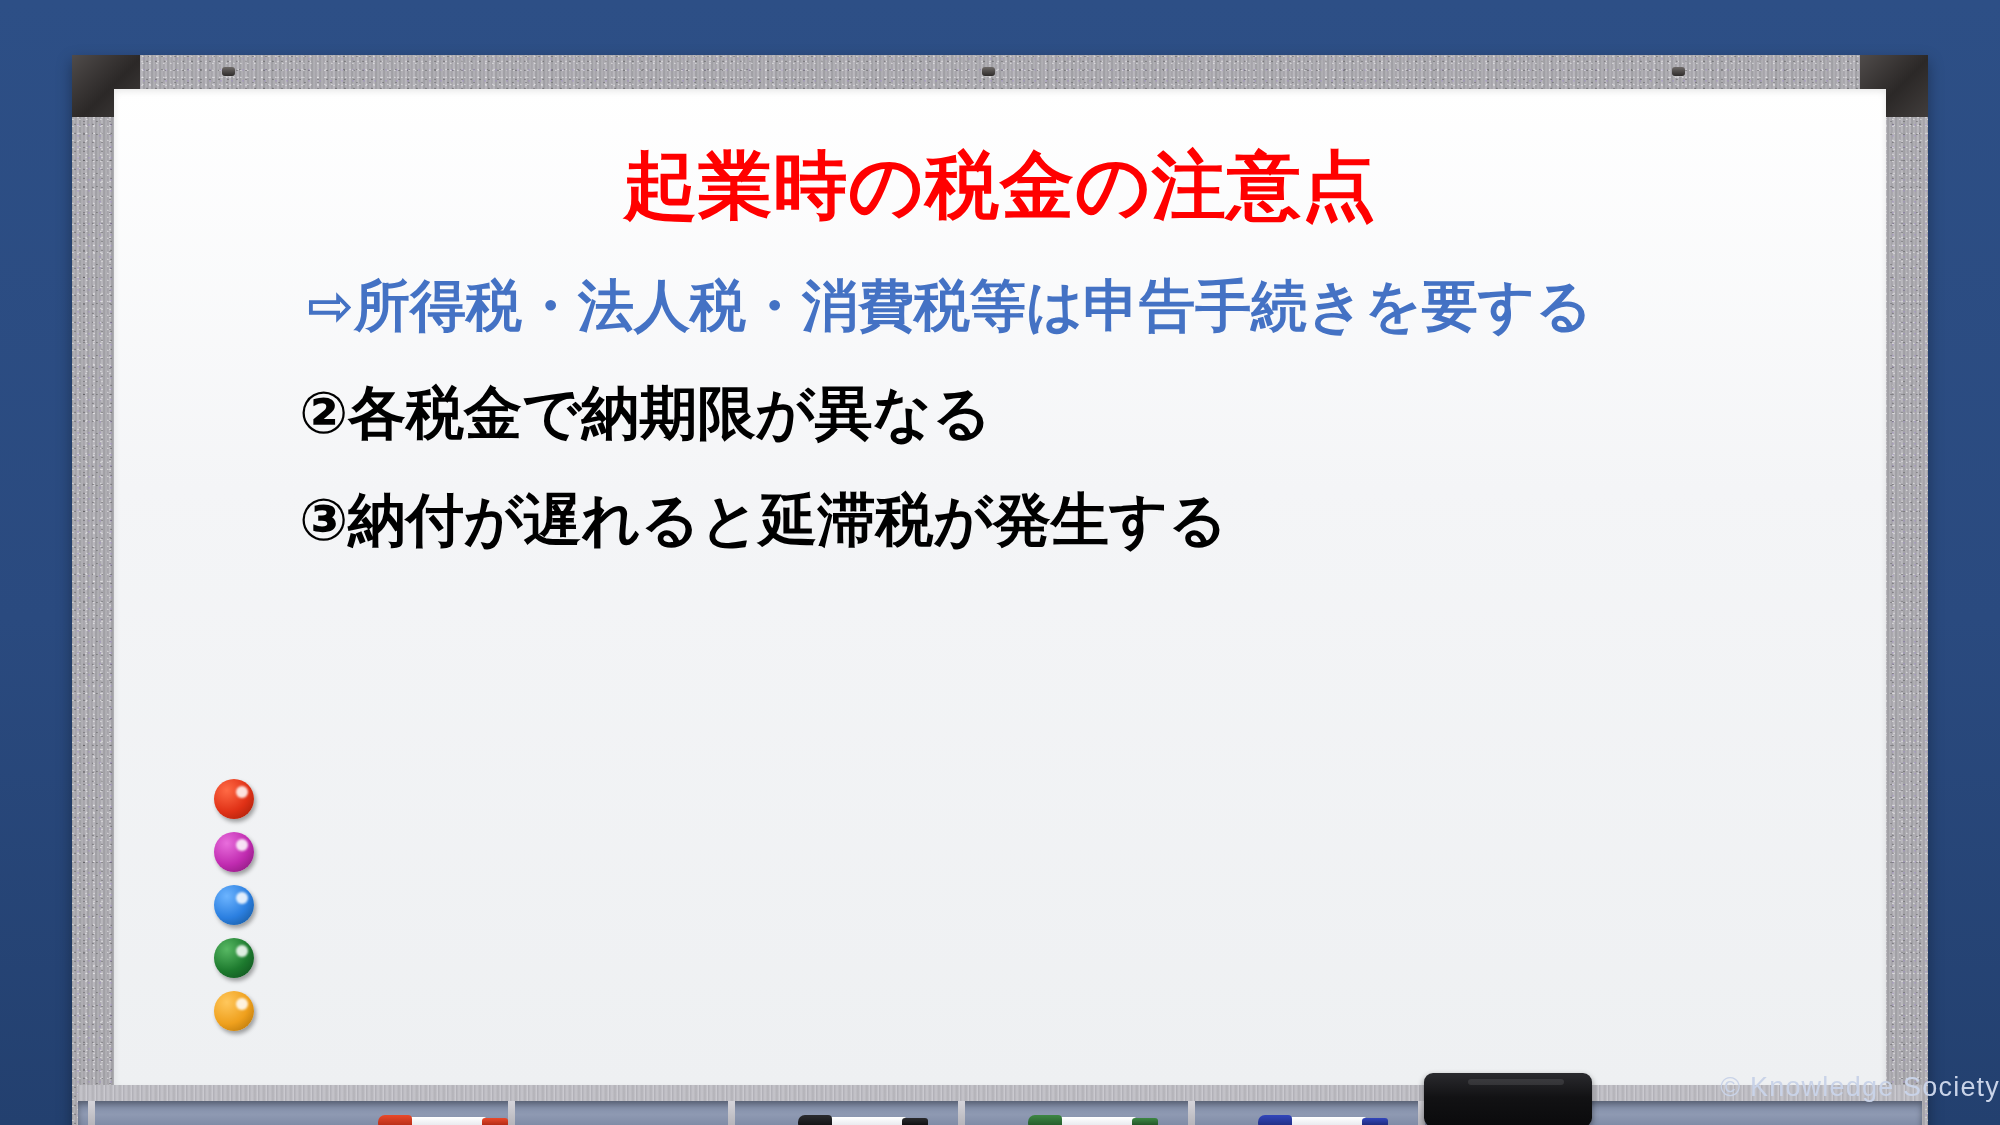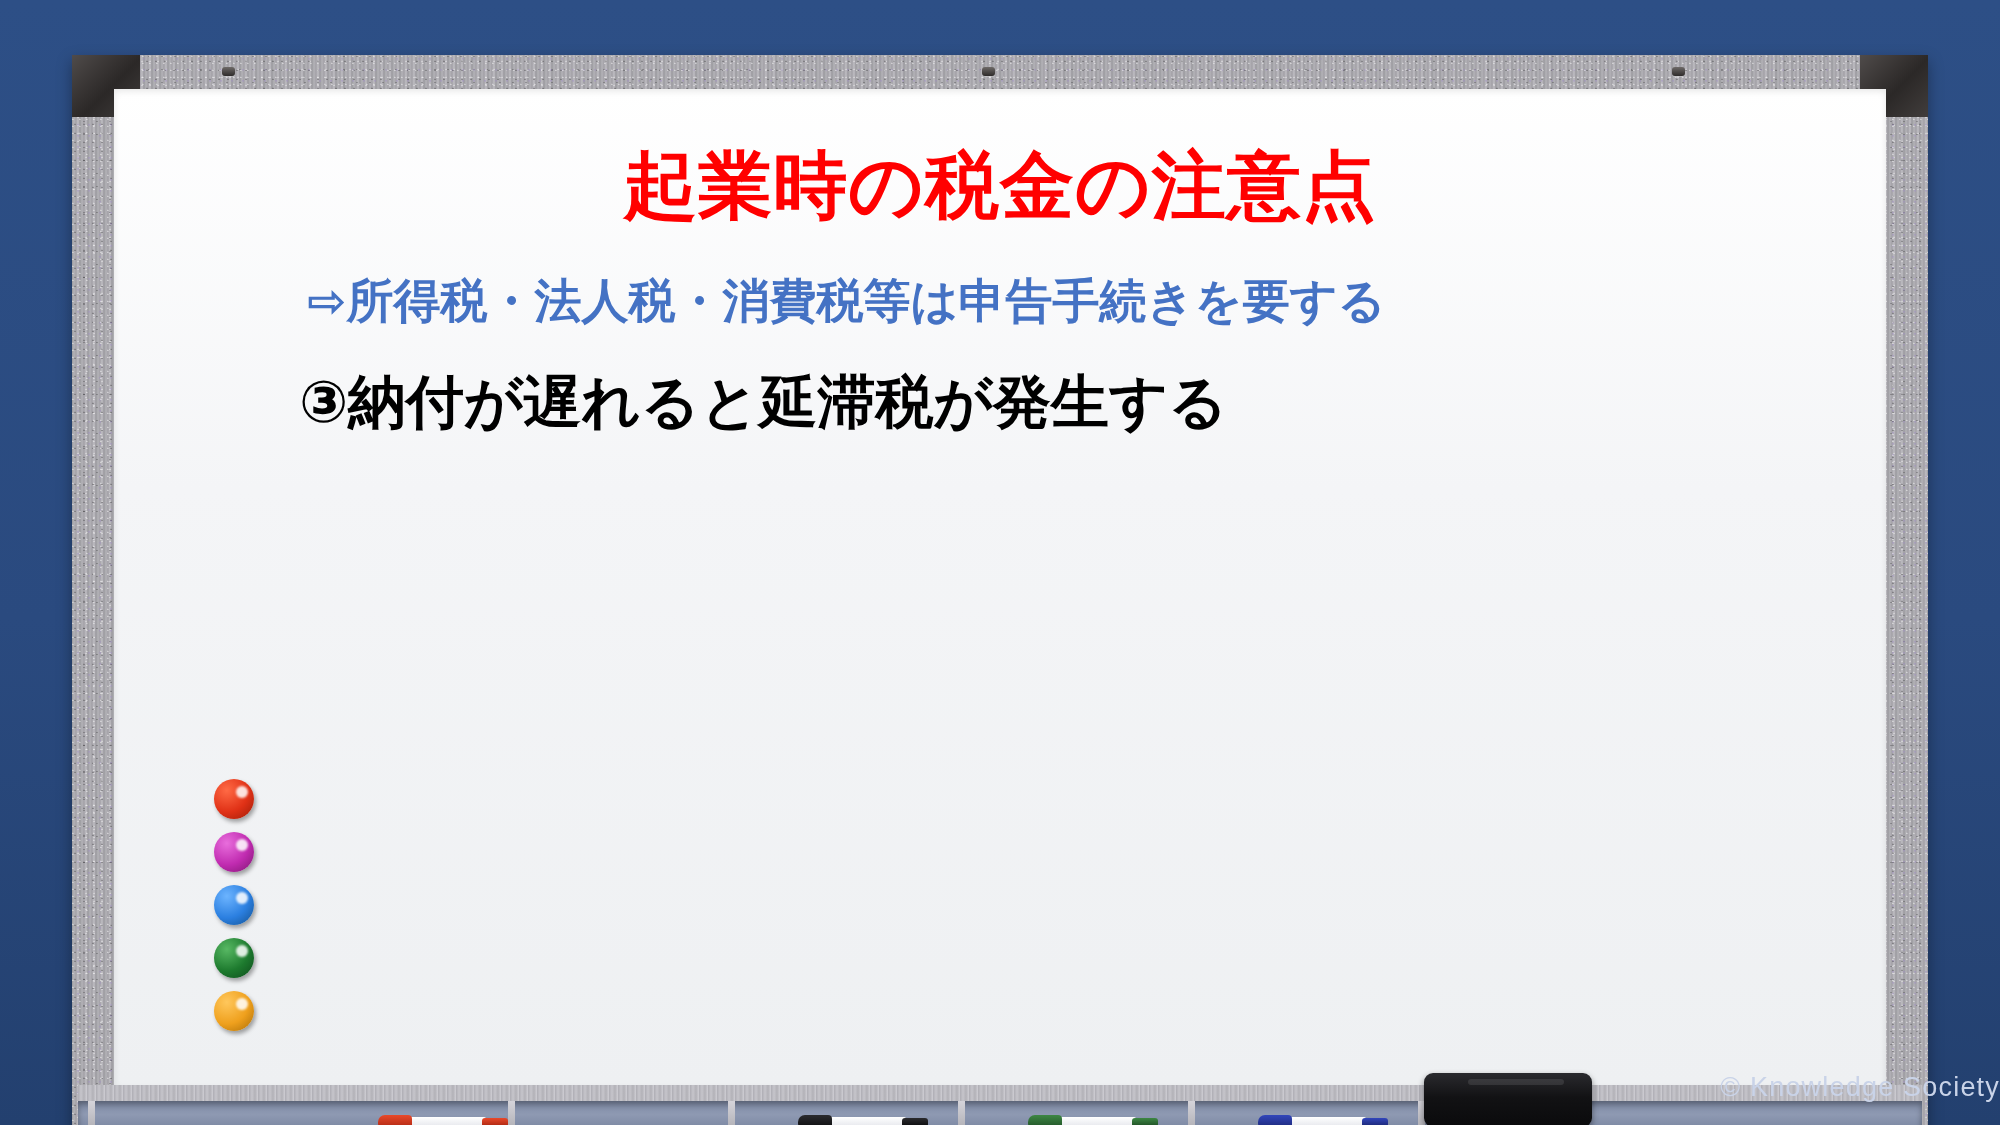--- a/index.html
+++ b/index.html
@@ -216,21 +216,21 @@
 
   .bullet-head {
     color: #000000;
     font-size: 58px;
     font-weight: 700;
     line-height: 1.12;
     white-space: nowrap;
   }
   .bullet-sub {
     color: #4472C4;
-    font-size: 47px;
+    font-size: 56px;
     font-weight: 700;
     line-height: 1.18;
     margin-top: 4px;
     padding-left: 8px;
     white-space: nowrap;
   }
 
   
   #footer {
     position: absolute;
@@ -267,20 +267,21 @@
 
         <div id="title">起業時の税金の注意点</div>
 
         <div id="bullets">
 
           <div class="bullet-group">
             <div class="bullet-sub">⇨所得税・法人税・消費税等は申告手続きを要する</div>
           </div>
 
           <div class="bullet-group">
+            <div class="bullet-head">②各税金で納期限が異なる</div>
           </div>
 
           <div class="bullet-group">
             <div class="bullet-head">③納付が遅れると延滞税が発生する</div>
           </div>
 
         </div>
       </div>
 
       <div id="magnets">

